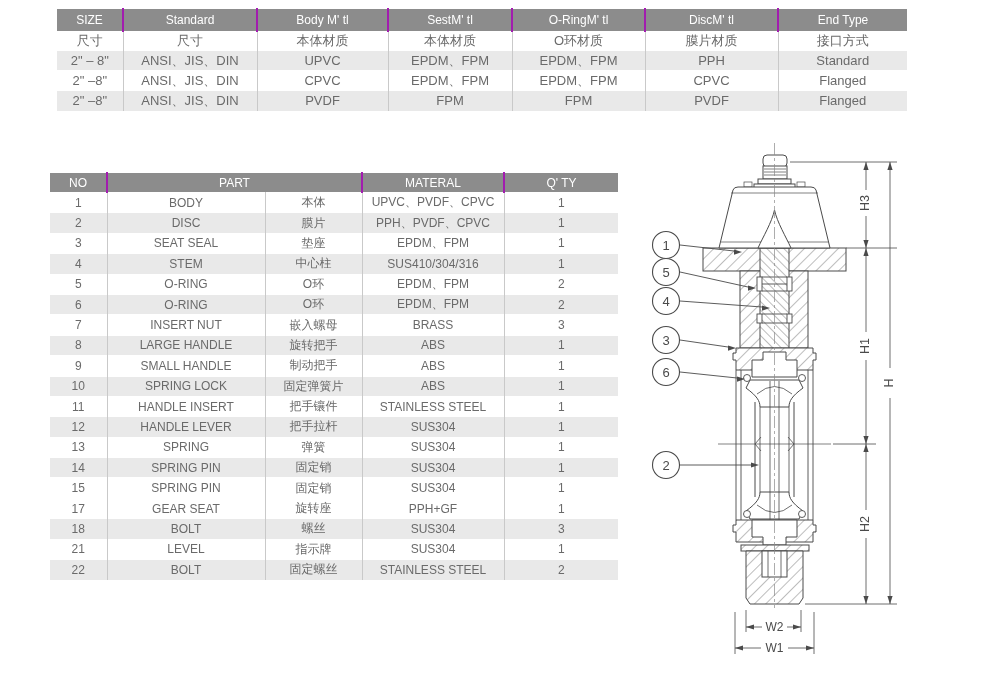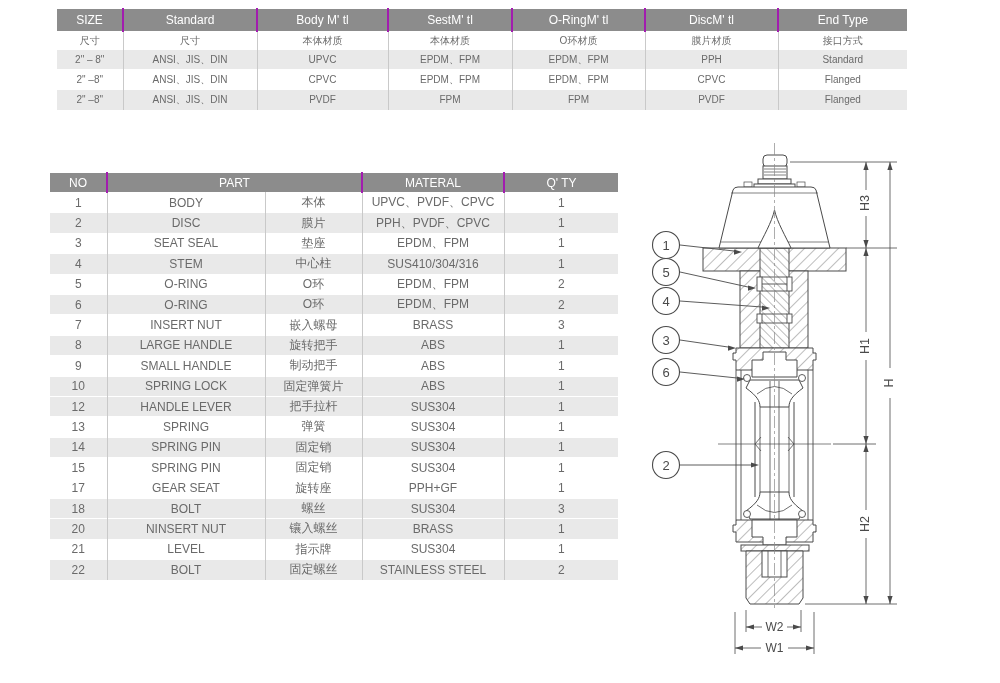--- a/index.html
+++ b/index.html
@@ -11,21 +11,21 @@
   th+th{border-left:2px solid #a21caf;}
   td{font-size:12px;color:#6a6a6a;}
   td+td{border-left:1px solid #c9c9c9;}
   tr{border-top:1px solid #fff;}
   
   #spec{left:57px;top:8px;width:850px;}
   #spec thead tr{height:23px;}
   #spec tbody tr{height:20px;}
   #spec tbody tr.cn{height:18px;color:#7a7a7a;}
   #spec tbody tr.alt{background:#e9e9e9;}
-  #spec td{font-size:10px;}
+  #spec td{font-size:13px;}
   
   #parts{left:50px;top:172px;width:568px;}
   #parts thead tr{height:20px;padding-left:28px;}
   #parts tbody tr{height:20.4px;}
   #parts tbody tr.alt{background:#e9e9e9;}
   
   #diagram{position:absolute;left:600px;top:140px;width:400px;height:543px;}
   svg text{font-family:"Liberation Sans","DejaVu Sans",sans-serif;fill:#4a4a4a;}
 </style>
 </head>
@@ -172,20 +172,27 @@
         <td>ABS</td>
         <td>1</td>
       </tr>
       <tr class="alt">
         <td>10</td>
         <td>SPRING LOCK</td>
         <td>固定弹簧片</td>
         <td>ABS</td>
         <td>1</td>
       </tr>
+      <tr>
+        <td>11</td>
+        <td>HANDLE INSERT</td>
+        <td>把手镶件</td>
+        <td>STAINLESS STEEL</td>
+        <td>1</td>
+      </tr>
       <tr class="alt">
         <td>12</td>
         <td>HANDLE LEVER</td>
         <td>把手拉杆</td>
         <td>SUS304</td>
         <td>1</td>
       </tr>
       <tr>
         <td>13</td>
         <td>SPRING</td>
@@ -213,27 +220,20 @@
         <td>旋转座</td>
         <td>PPH+GF</td>
         <td>1</td>
       </tr>
       <tr class="alt">
         <td>18</td>
         <td>BOLT</td>
         <td>螺丝</td>
         <td>SUS304</td>
         <td>3</td>
-      </tr>
-      <tr class="alt">
-        <td>20</td>
-        <td>NINSERT NUT</td>
-        <td>镶入螺丝</td>
-        <td>BRASS</td>
-        <td>1</td>
       </tr>
       <tr>
         <td>21</td>
         <td>LEVEL</td>
         <td>指示牌</td>
         <td>SUS304</td>
         <td>1</td>
       </tr>
       <tr class="alt">
         <td>22</td>

